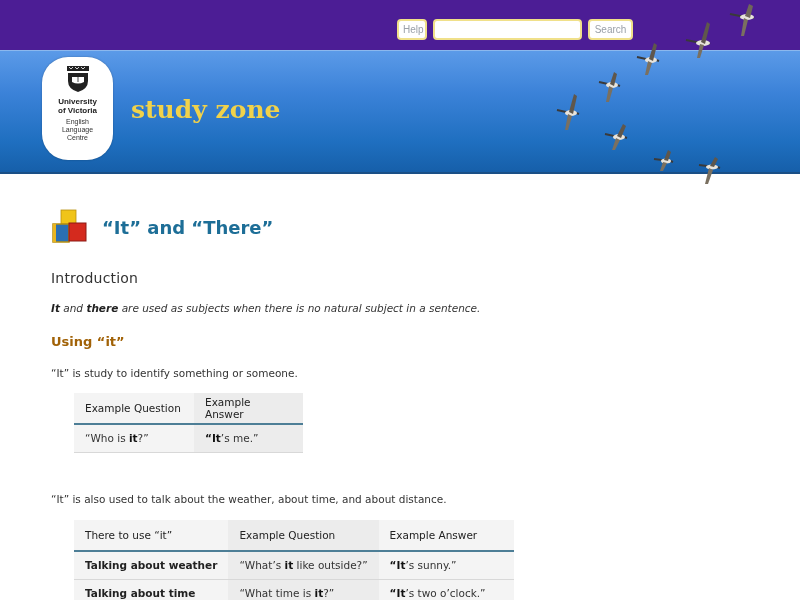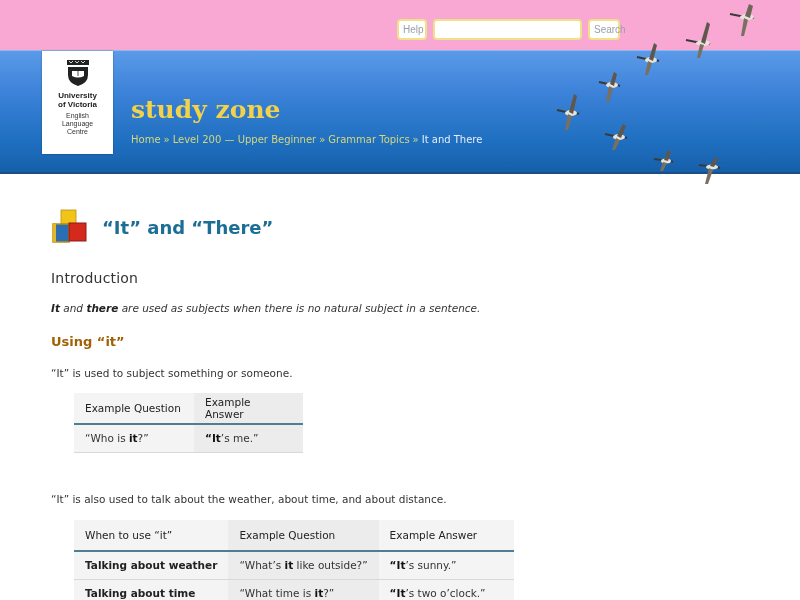--- a/index.html
+++ b/index.html
@@ -1,40 +1,40 @@
 <!DOCTYPE html>
 <html><head>
 <meta charset="utf-8">
 <style>
   * { box-sizing: border-box; margin: 0; padding: 0; }
   html, body { width: 800px; height: 600px; overflow: hidden; background: #ffffff; }
   body { font-family: "DejaVu Sans", "Liberation Sans", sans-serif; color: #333; position: relative; }
 
   
-  .topbar { position: absolute; top: 0; left: 0; width: 800px; height: 50px; background: #f9a8d4; }
+  .topbar { position: absolute; top: 0; left: 0; width: 800px; height: 50px; background: #4c1d95; }
   .util-btn {
     position: absolute; top: 19px; height: 21px; border: 2px solid #f0e08a; border-radius: 4px;
     background: #fff; color: #9aa0a8; font-size: 10px; line-height: 17px; text-align: center;
     padding: 0 4px;
   }
   .help-btn { left: 397px; width: 30px; }
   .search-input { position: absolute; top: 19px; left: 433px; width: 149px; height: 21px;
     border: 2px solid #f0e08a; border-radius: 4px; background: #fff; font-size: 10px; padding: 0 4px; }
-  .search-btn { left: 588px; width: 32px; }
+  .search-btn { left: 588px; width: 45px; }
 
   
   .banner {
     position: absolute; top: 50px; left: 0; width: 800px; height: 124px;
     background: linear-gradient(to bottom, #5b9ae8 0%, #3b82d8 35%, #1f6fc0 75%, #165fa9 100%);
     border-top: 1px solid #8bb8ee; border-bottom: 2px solid #1a4f86;
   }
   .logo {
-    position: absolute; top: 0; left: 42px; width: 71px; height: 103px; background: #fff;
+    position: absolute; top: 6px; left: 42px; width: 71px; height: 103px; background: #fff;
     box-shadow: 0 0 2px rgba(0,0,0,0.3);
-    text-align: center; color: #222;
+    text-align: center; color: #222; border-radius: 26px;
   }
   .crest { display: block; margin: 8px auto 4px; width: 24px; height: 28px; }
   .logo .uvic { font-family: "Liberation Sans", sans-serif; font-weight: bold; font-size: 8px; line-height: 9px; color: #222; }
   .logo .elc { font-family: "Liberation Sans", sans-serif; font-size: 7px; line-height: 8px; color: #333; margin-top: 3px; }
   .site-title {
     position: absolute; top: 44px; left: 131px; font-family: "DejaVu Serif", "Liberation Serif", serif;
     font-weight: bold; font-size: 25px; color: #f1d24a; letter-spacing: 0px;
   }
   .breadcrumb { position: absolute; top: 83px; left: 131px; font-size: 10px; color: #d6d67a; white-space: nowrap; }
   .breadcrumb a { color: #d6d67a; text-decoration: none; }
@@ -93,23 +93,20 @@
       <path d="M12 12 v5" stroke="#222" stroke-width="0.8"></path>
     </svg>
     <div class="uvic">
       <span>University</span><br><span>of Victoria</span>
     </div>
     <div class="elc">
       <span>English</span><br><span>Language</span><br><span>Centre</span>
     </div>
   </div>
   <div class="site-title">study zone</div>
-  <div class="breadcrumb">
-    <a href="#">Home</a><span class="sep">»</span><a href="#">Level 200 — Upper Beginner</a><span class="sep">»</span><a href="#">Grammar Topics</a><span class="sep">»</span><span class="current">It and There</span>
-  </div>
 </div>
 
 <div>
   <svg class="goose" style="left:728px;top:2px;width:34px;height:36px" viewBox="0 0 34 36">
       <path d="M2 12 l10 2 l8 0 l6 2" stroke="#3a3a3a" stroke-width="2" fill="none"></path>
       <ellipse cx="19" cy="15" rx="7" ry="3" fill="#e8e4dc"></ellipse>
       <path d="M17 14 l4 -12 l4 2 l-3 12 z" fill="#6f665a"></path>
       <path d="M16 16 l-3 18 l3 0 l4 -16 z" fill="#7a7060"></path>
     </svg>
   <svg class="goose" style="left:684px;top:20px;width:34px;height:40px" viewBox="0 0 34 40">
@@ -164,21 +161,21 @@
       <rect x="18" y="14" width="17" height="18" fill="#d42a1e" stroke="#8c1a14" stroke-width="1"></rect>
       <rect x="2" y="15" width="3" height="18" fill="#e9b520"></rect>
     </svg>
     <h1 class="page-title">“It” and “There”</h1>
   </div>
 
   <h2 class="h-intro">Introduction</h2>
   <p class="p p-intro"><b>It</b><span> and </span><b>there</b><span> are used as subjects when there is no natural subject in a sentence.</span></p>
 
   <h3 class="h-using">Using “it”</h3>
-  <p class="p p-ident">“It” is used to subject something or someone.</p>
+  <p class="p p-ident">“It” is study to identify something or someone.</p>
 
   <table class="tbl1">
     <thead>
       <tr>
         <th class="col-a">Example Question</th>
         <th class="col-b">Example Answer</th>
       </tr>
     </thead>
     <tbody>
       <tr>
@@ -186,21 +183,21 @@
         <td class="col-b"><b>“It</b><span>’s me.”</span></td>
       </tr>
     </tbody>
   </table>
 
   <p class="p p-also">“It” is also used to talk about the weather, about time, and about distance.</p>
 
   <table class="tbl2">
     <thead>
       <tr>
-        <th class="c1 col-a">When to use “it”</th>
+        <th class="c1 col-a">There to use “it”</th>
         <th class="c2 col-b">Example Question</th>
         <th class="c3 col-c">Example Answer</th>
       </tr>
     </thead>
     <tbody>
       <tr>
         <td class="c1 col-a">Talking about weather</td>
         <td class="c2 col-b"><span>“What’s </span><b>it</b><span> like outside?”</span></td>
         <td class="c3 col-c"><b>“It</b><span>’s sunny.”</span></td>
       </tr>

